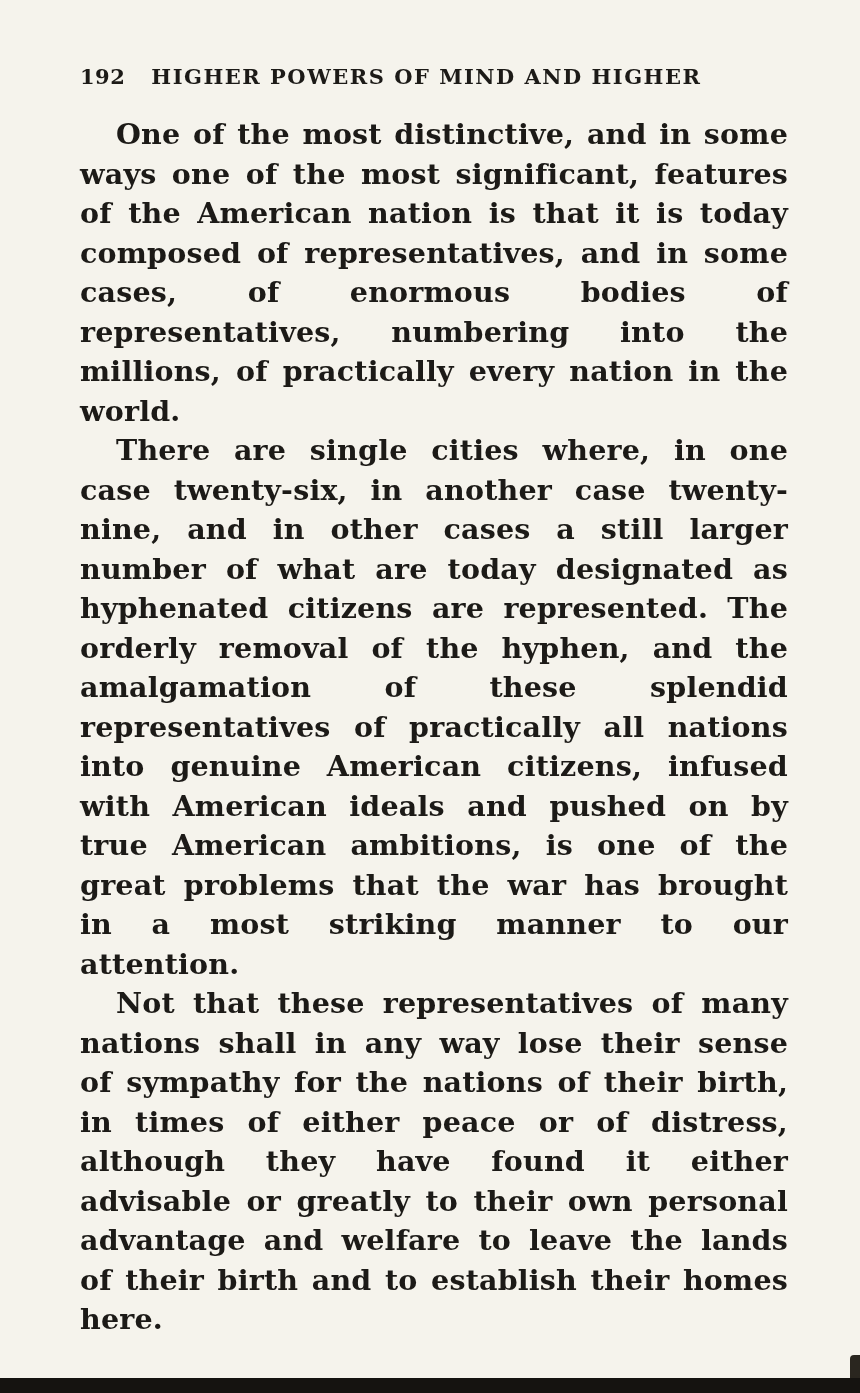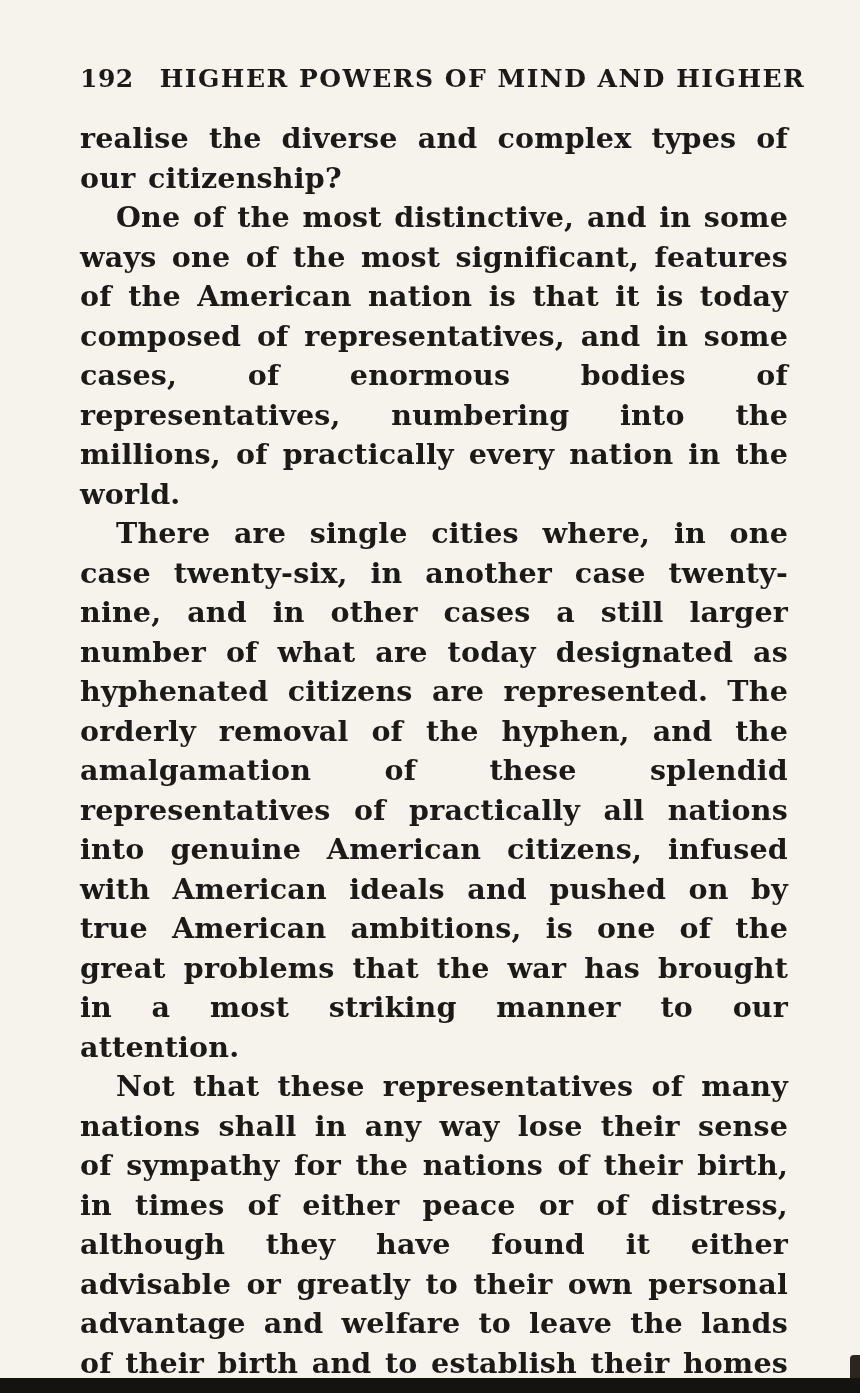--- a/index.html
+++ b/index.html
@@ -16,21 +16,21 @@
     font-family: "DejaVu Serif", "Liberation Serif", serif;
     color: #1c1a17;
     box-sizing: border-box;
   }
   .page-inner {
     padding: 64px 72px 0 80px;
   }
   .running-head {
     display: flex;
     align-items: baseline;
-    font-size: 25px;
+    font-size: 21px;
     font-weight: 700;
     letter-spacing: 1.5px;
     margin-bottom: 26px;
     white-space: nowrap;
   }
   .running-head .page-num {
     margin-right: 26px;
     letter-spacing: 0.5px;
   }
   .body-text {
@@ -71,21 +71,20 @@
 
 <div class="page">
   <div class="page-inner">
 
     <div class="running-head">
       <span class="page-num">192</span>
       <span class="head-title">HIGHER POWERS OF MIND AND HIGHER</span>
     </div>
 
     <div class="body-text">
-      <p class="para">realise the diverse and complex types of our citizenship?</p>
       <p class="para indent">One of the most distinctive, and in some ways one of the most significant, features of the American nation is that it is today composed of representatives, and in some cases, of enormous bodies of representatives, numbering into the millions, of practically every nation in the world.</p>
       <p class="para indent">There are single cities where, in one case twenty-six, in another case twenty-nine, and in other cases a still larger number of what are today designated as hyphenated citizens are represented.  The orderly removal of the hyphen, and the amalgamation of these splendid representatives of practically all nations into genuine American citizens, infused with American ideals and pushed on by true American ambitions, is one of the great problems that the war has brought in a most striking manner to our attention.</p>
       <p class="para indent">Not that these representatives of many nations shall in any way lose their sense of sympathy for the nations of their birth, in times of either peace or of distress, although they have found it either advisable or greatly to their own personal advantage and welfare to leave the lands of their birth and to establish their homes here.</p>
 
     </div>
 
   </div>
 
   <div class="scan-edge-corner"></div>
   <div class="scan-edge-bottom"></div>

